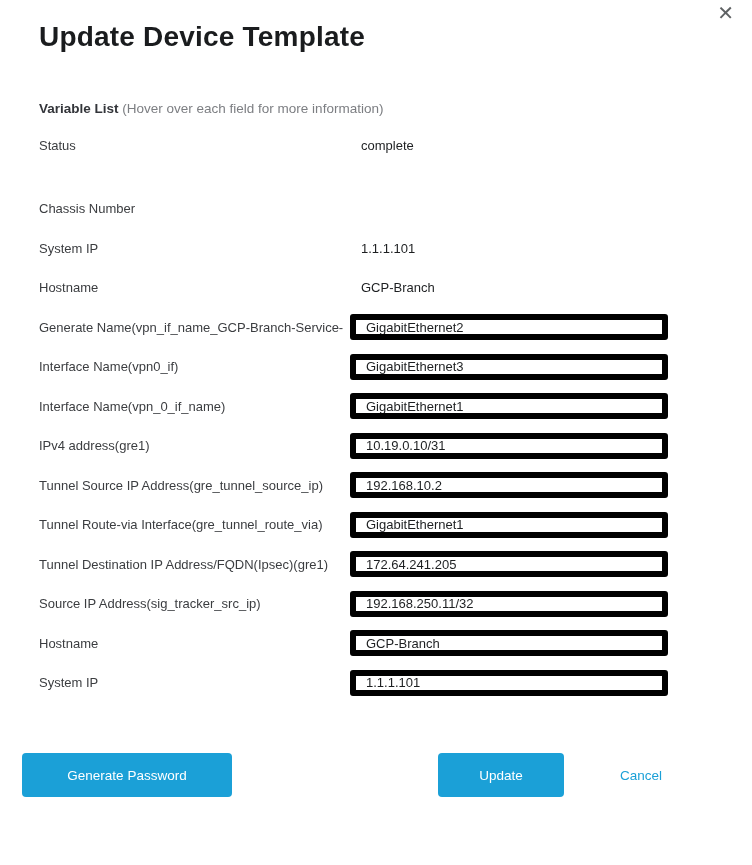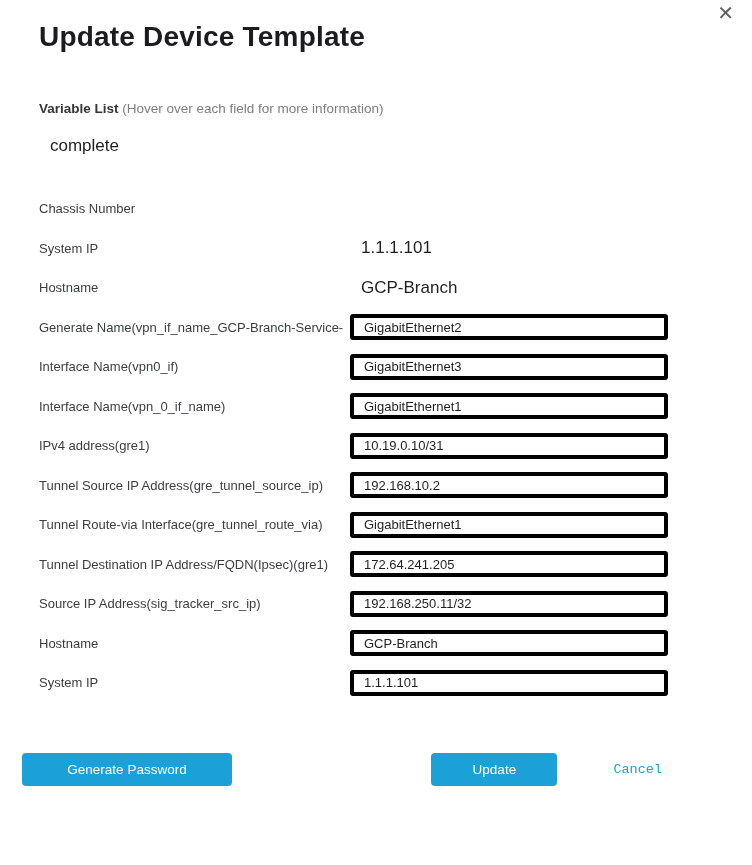--- a/index.html
+++ b/index.html
@@ -46,28 +46,28 @@
   .row.gap-top { margin-top: 34px; }
   .row-label {
     width: 311px;
     flex: 0 0 311px;
     font-size: 13px;
     color: #3b3d40;
     white-space: nowrap;
     overflow: hidden;
   }
   .row-value {
-    font-size: 17px;
+    font-size: 13px;
     color: #1d1f21;
     padding-left: 11px;
   }
   .row-input {
     flex: 1;
     height: 26px;
-    border: 4px solid #000000;
+    border: 6px solid #000000;
     border-radius: 3px;
     padding: 0 10px;
     font-size: 13px;
     color: #1d1f21;
     font-family: "Liberation Sans", sans-serif;
     outline: none;
     background: #fff;
   }
 
   .footer {
@@ -76,52 +76,53 @@
     margin-top: 56px;
     padding: 0 22px;
   }
   .btn {
     border: none;
     border-radius: 4px;
     background: #1ba0d7;
     color: #ffffff;
     font-size: 13.5px;
     font-family: "Liberation Sans", sans-serif;
-    height: 33px;
+    height: 44px;
     cursor: pointer;
   }
   .btn-generate { width: 210px; }
   .btn-update { width: 126px; }
   .footer-spacer { flex: 1; }
   .cancel-link {
     color: #1ba0d7;
     font-size: 13.5px;
     margin-left: 56px;
     margin-right: 68px;
     cursor: pointer;
     background: none; border: none;
-    font-family: Liberation Mono, monospace;
+    font-family: Liberation Sans, sans-serif;
   }
 </style>
 </head>
 <body>
 
 <div class="modal">
 
   <button class="close-btn">✕</button>
 
   <h1 class="title">Update Device Template</h1>
 
   <div class="section-head">
     <span class="section-title">Variable List</span><span class="section-hint"> (Hover over each field for more information)</span>
   </div>
 
   <div class="rows">
 
     <div class="row">
+      <div class="row-label">Status</div>
       <div class="row-value">complete</div>
     </div>
 
     <div class="row gap-top">
       <div class="row-label">Chassis Number</div>
       <div class="row-value"></div>
     </div>
 
     <div class="row">
       <div class="row-label">System IP</div>

